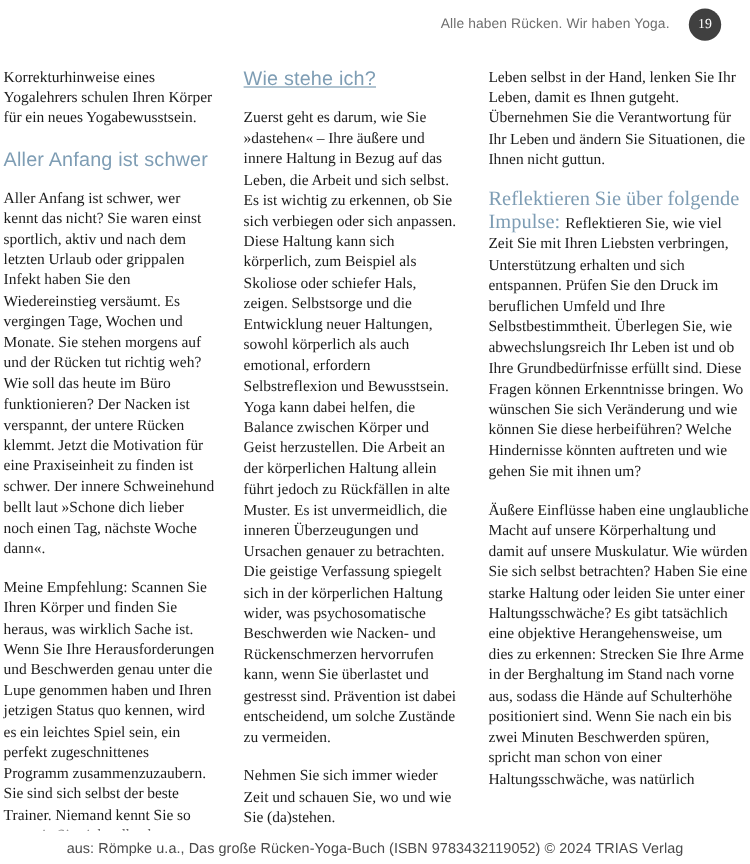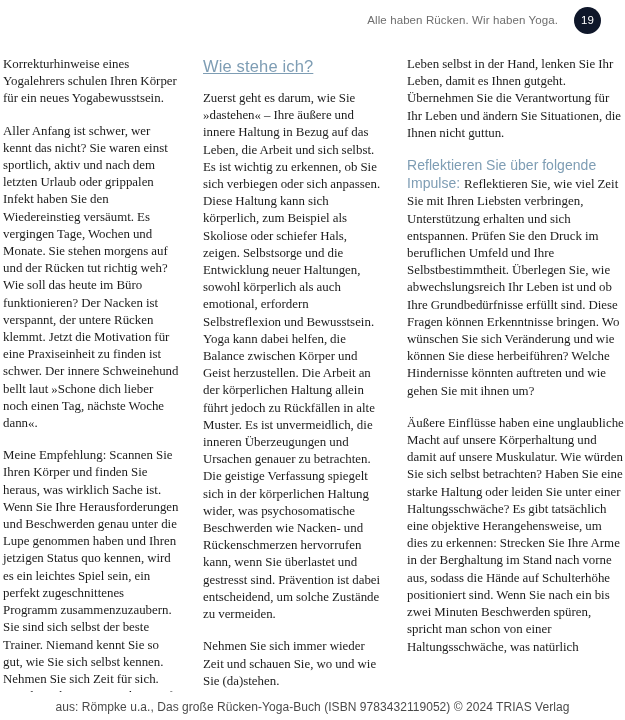--- a/index.html
+++ b/index.html
@@ -41,23 +41,23 @@
     font-size: 11.5px;
     letter-spacing: 0.1px;
     color: #6e6e6e;
     margin-right: 16px;
     white-space: nowrap;
   }
   .page-badge {
     width: 27px;
     height: 27px;
     border-radius: 50%;
-    background: #0f172a;
+    background: #404040;
     color: #ffffff;
-    font-family: Liberation Sans, sans-serif;
+    font-family: Liberation Serif, serif;
     font-size: 11.5px;
     display: flex;
     align-items: center;
     justify-content: center;
     flex: 0 0 auto;
   }
 
   
   .columns {
     position: absolute;
@@ -97,23 +97,23 @@
     margin: 0 0 14px 0;
   }
   h2.section-heading.top-heading {
     margin-top: 0;
     text-decoration: underline;
   }
   
   .heading-gap { margin-top: 26px; }
 
   .runin-label {
-    font-family: Liberation Sans, sans-serif;
+    font-family: Liberation Serif, serif;
     color: #7e9db4;
-    font-size: 14px;
+    font-size: 17px;
     letter-spacing: 0.05px;
   }
 
   
   .footer {
     position: absolute;
     left: 0;
     right: 0;
     bottom: 6px;
     text-align: center;
@@ -131,20 +131,21 @@
 
   <div class="running-head">
     <span class="running-head-text">Alle haben Rücken. Wir haben Yoga.</span>
     <span class="page-badge">19</span>
   </div>
 
   <div class="columns">
 
     <div class="col col-1">
       <p>Korrekturhinweise eines Yogalehrers schulen Ihren Körper für ein neues Yogabewusstsein.</p>
+      <h2 class="section-heading heading-gap">Aller Anfang ist schwer</h2>
       <p>Aller Anfang ist schwer, wer kennt das nicht? Sie waren einst sportlich, aktiv und nach dem letzten Urlaub oder grippalen Infekt haben Sie den Wiedereinstieg versäumt. Es vergingen Tage, Wochen und Monate. Sie stehen morgens auf und der Rücken tut richtig weh? Wie soll das heute im Büro funktionieren? Der Nacken ist verspannt, der untere Rücken klemmt. Jetzt die Motivation für eine Praxiseinheit zu finden ist schwer. Der innere Schweinehund bellt laut »Schone dich lieber noch einen Tag, nächste Woche dann«.</p>
       <p>Meine Empfehlung: Scannen Sie Ihren Körper und finden Sie heraus, was wirklich Sache ist. Wenn Sie Ihre Herausforderungen und Beschwerden genau unter die Lupe genommen haben und Ihren jetzigen Status quo kennen, wird es ein leichtes Spiel sein, ein perfekt zugeschnittenes Programm zusammenzuzaubern. Sie sind sich selbst der beste Trainer. Niemand kennt Sie so gut, wie Sie sich selbst kennen. Nehmen Sie sich Zeit für sich. Wie das geht? Darum geht es auf den nächsten Seiten.</p>
     </div>
 
     <div class="col col-2">
       <h2 class="section-heading top-heading">Wie stehe ich?</h2>
       <p>Zuerst geht es darum, wie Sie »dastehen« – Ihre äußere und innere Haltung in Bezug auf das Leben, die Arbeit und sich selbst. Es ist wichtig zu erkennen, ob Sie sich verbiegen oder sich anpassen. Diese Haltung kann sich körperlich, zum Beispiel als Skoliose oder schiefer Hals, zeigen. Selbstsorge und die Entwicklung neuer Haltungen, sowohl körperlich als auch emotional, erfordern Selbstreflexion und Bewusstsein. Yoga kann dabei helfen, die Balance zwischen Körper und Geist herzustellen. Die Arbeit an der körperlichen Haltung allein führt jedoch zu Rückfällen in alte Muster. Es ist unvermeidlich, die inneren Überzeugungen und Ursachen genauer zu betrachten. Die geistige Verfassung spiegelt sich in der körperlichen Haltung wider, was psychosomatische Beschwerden wie Nacken- und Rückenschmerzen hervorrufen kann, wenn Sie überlastet und gestresst sind. Prävention ist dabei entscheidend, um solche Zustände zu vermeiden.</p>
       <p>Nehmen Sie sich immer wieder Zeit und schauen Sie, wo und wie Sie (da)stehen.</p>
 
     </div>

